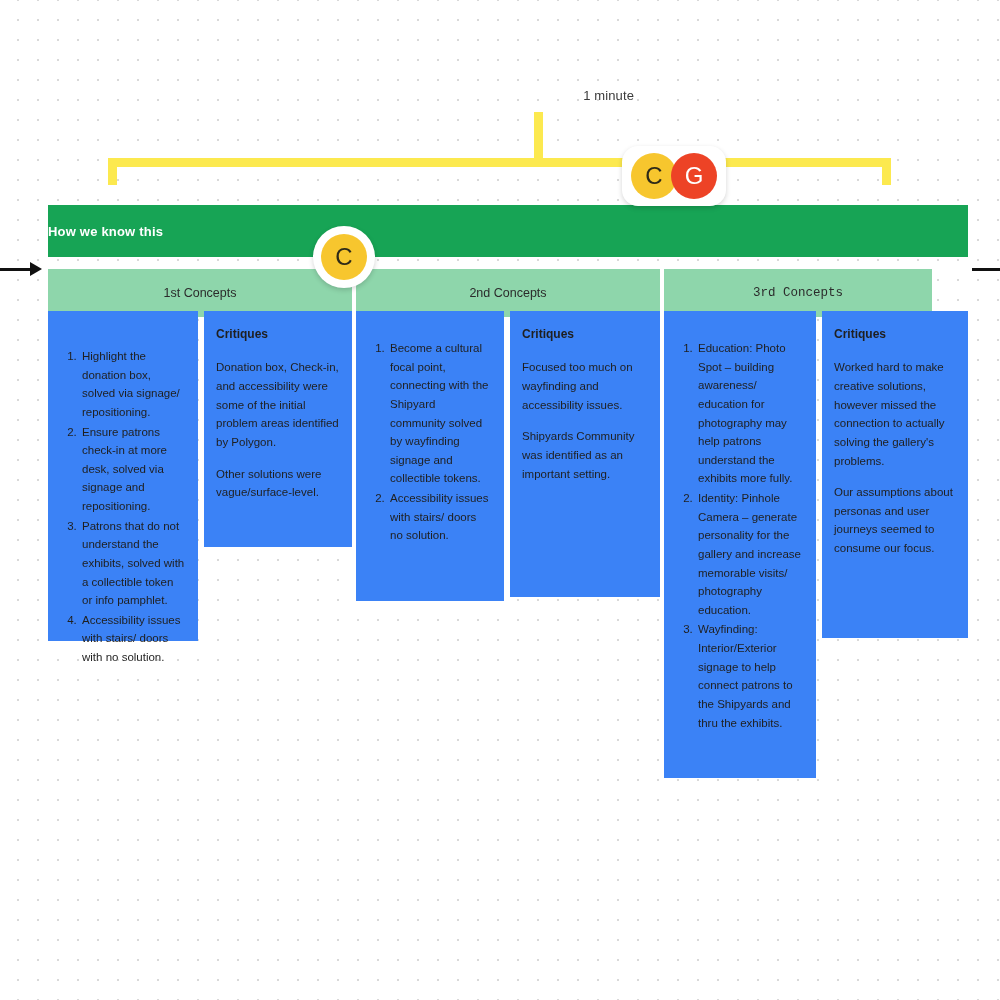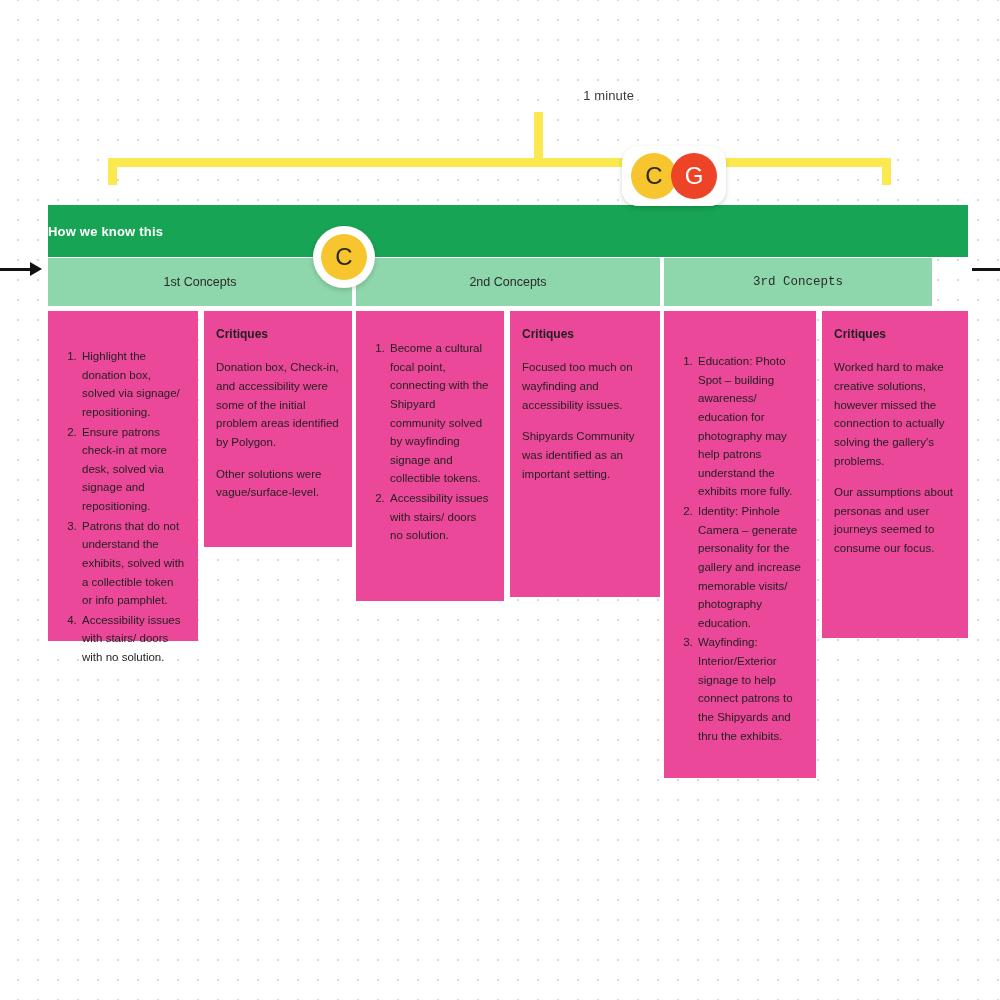--- a/index.html
+++ b/index.html
@@ -96,21 +96,21 @@
     display: flex;
     align-items: center;
     justify-content: flex-start;
     color: #ffffff;
     font-size: 13px;
     font-weight: bold;
     letter-spacing: .2px;
   }
   .board-columns {
     display: flex;
-    margin-top: 1px;
+    margin-top: 12px;
     gap: 4px;
   }
   .col-head {
     height: 48px;
     background: #8ed6ab;
     display: flex;
     align-items: center;
     justify-content: center;
     font-size: 12.5px;
     color: #2b2b2b;
@@ -122,21 +122,21 @@
   
   .cards {
     position: absolute;
     left: 48px; top: 311px;
     width: 920px;
     display: flex;
     gap: 4px;
   }
   .col-group { width: 304px; display: flex; gap: 6px; }
   .card {
-    background: #ec4899;
+    background: #3b82f6;
     padding: 14px 12px 16px 12px;
     box-sizing: border-box;
     font-size: 11.5px;
     line-height: 1.62;
     color: #1f1f1f;
   }
   .card-title {
     font-weight: bold;
     font-size: 12px;
     margin-bottom: 14px;
@@ -147,21 +147,21 @@
     margin: 0;
     padding-left: 20px;
   }
   .card ol li { margin-bottom: 1px; padding-left: 2px; }
 
   
   .c1a { width: 150px; height: 330px; padding-top: 36px; }
   .c1b { width: 148px; height: 236px; }
   .c2a { width: 148px; height: 290px; padding-top: 28px; }
   .c2b { width: 150px; height: 286px; }
-  .c3a { width: 152px; height: 467px; padding-top: 41px; }
+  .c3a { width: 152px; height: 467px; padding-top: 28px; }
   .c3b { width: 146px; height: 327px; }
 
   
   .edge-arrow {
     position: absolute;
     top: 268px;
     height: 3px;
     background: #111111;
   }
   .edge-arrow.left  { left: 0px;  width: 34px; }

